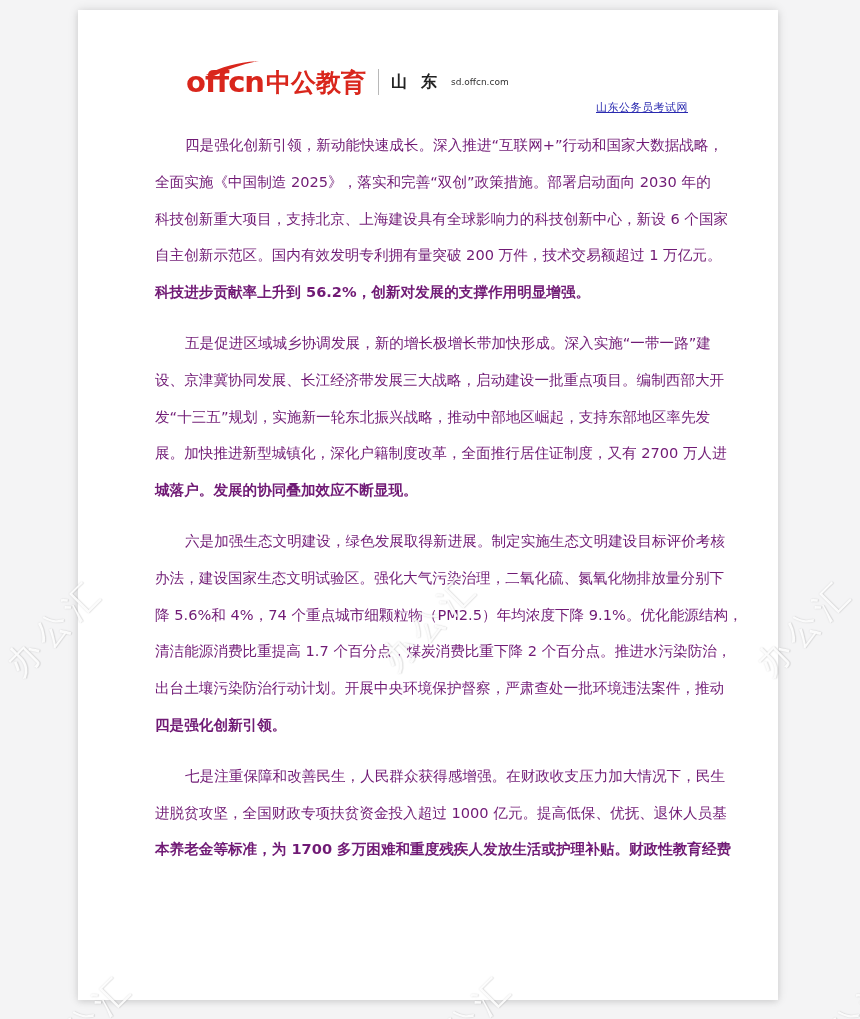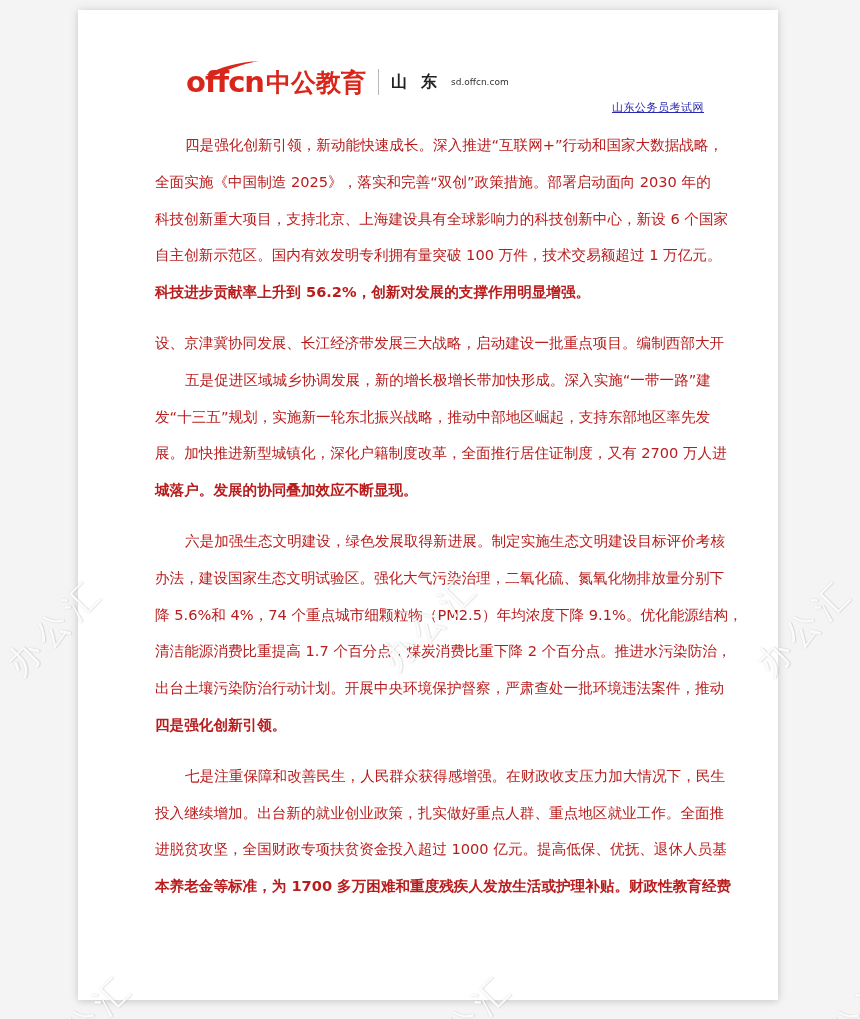--- a/index.html
+++ b/index.html
@@ -86,40 +86,40 @@
     color: #222;
     letter-spacing: 14px;
   }
   .logo-region-url {
     font-size: 9px;
     color: #333;
     margin-top: 4px;
   }
   .header-link {
     position: absolute;
-    right: 74px;
+    right: 90px;
     top: 90px;
     font-family: "DejaVu Serif", "Liberation Serif", serif;
     font-size: 11px;
     color: #2a2ab0;
     text-decoration: underline;
     letter-spacing: 0.5px;
   }
   .content {
     position: absolute;
     left: 77px;
     top: 117px;
     width: 550px;
   }
   .para {
     margin: 0 0 14px 0;
   }
   .line {
     font-size: 14.6px;
-    color: #b91c1c;
+    color: #701a75;
     height: 36.8px;
     line-height: 36.8px;
     white-space: nowrap;
     text-align: justify;
     text-align-last: justify;
   }
   .line.first {
     padding-left: 30px;
   }
   .line.last {
@@ -154,39 +154,38 @@
     </span>
   </div>
 
   <a class="header-link">山东公务员考试网</a>
 
   <div class="content" id="content">
       <div class="para">
         <div class="line first">四是强化创新引领，新动能快速成长。深入推进“互联网+”行动和国家大数据战略，</div>
         <div class="line">全面实施《中国制造 2025》，落实和完善“双创”政策措施。部署启动面向 2030 年的</div>
         <div class="line">科技创新重大项目，支持北京、上海建设具有全球影响力的科技创新中心，新设 6 个国家</div>
-        <div class="line">自主创新示范区。国内有效发明专利拥有量突破 100 万件，技术交易额超过 1 万亿元。</div>
+        <div class="line">自主创新示范区。国内有效发明专利拥有量突破 200 万件，技术交易额超过 1 万亿元。</div>
         <div class="line last">科技进步贡献率上升到 56.2%，创新对发展的支撑作用明显增强。</div>
       </div>
       <div class="para">
+        <div class="line first">五是促进区域城乡协调发展，新的增长极增长带加快形成。深入实施“一带一路”建</div>
         <div class="line">设、京津冀协同发展、长江经济带发展三大战略，启动建设一批重点项目。编制西部大开</div>
-        <div class="line first">五是促进区域城乡协调发展，新的增长极增长带加快形成。深入实施“一带一路”建</div>
         <div class="line">发“十三五”规划，实施新一轮东北振兴战略，推动中部地区崛起，支持东部地区率先发</div>
         <div class="line">展。加快推进新型城镇化，深化户籍制度改革，全面推行居住证制度，又有 2700 万人进</div>
         <div class="line last">城落户。发展的协同叠加效应不断显现。</div>
       </div>
       <div class="para">
         <div class="line first">六是加强生态文明建设，绿色发展取得新进展。制定实施生态文明建设目标评价考核</div>
         <div class="line">办法，建设国家生态文明试验区。强化大气污染治理，二氧化硫、氮氧化物排放量分别下</div>
         <div class="line">降 5.6%和 4%，74 个重点城市细颗粒物（PM2.5）年均浓度下降 9.1%。优化能源结构，</div>
         <div class="line">清洁能源消费比重提高 1.7 个百分点，煤炭消费比重下降 2 个百分点。推进水污染防治，</div>
         <div class="line">出台土壤污染防治行动计划。开展中央环境保护督察，严肃查处一批环境违法案件，推动</div>
         <div class="line last">四是强化创新引领。</div>
       </div>
       <div class="para">
         <div class="line first">七是注重保障和改善民生，人民群众获得感增强。在财政收支压力加大情况下，民生</div>
-        <div class="line">投入继续增加。出台新的就业创业政策，扎实做好重点人群、重点地区就业工作。全面推</div>
         <div class="line">进脱贫攻坚，全国财政专项扶贫资金投入超过 1000 亿元。提高低保、优抚、退休人员基</div>
         <div class="line last">本养老金等标准，为 1700 多万困难和重度残疾人发放生活或护理补贴。财政性教育经费</div>
       </div>
     </div>
 
 </div>
 
 </body></html>

